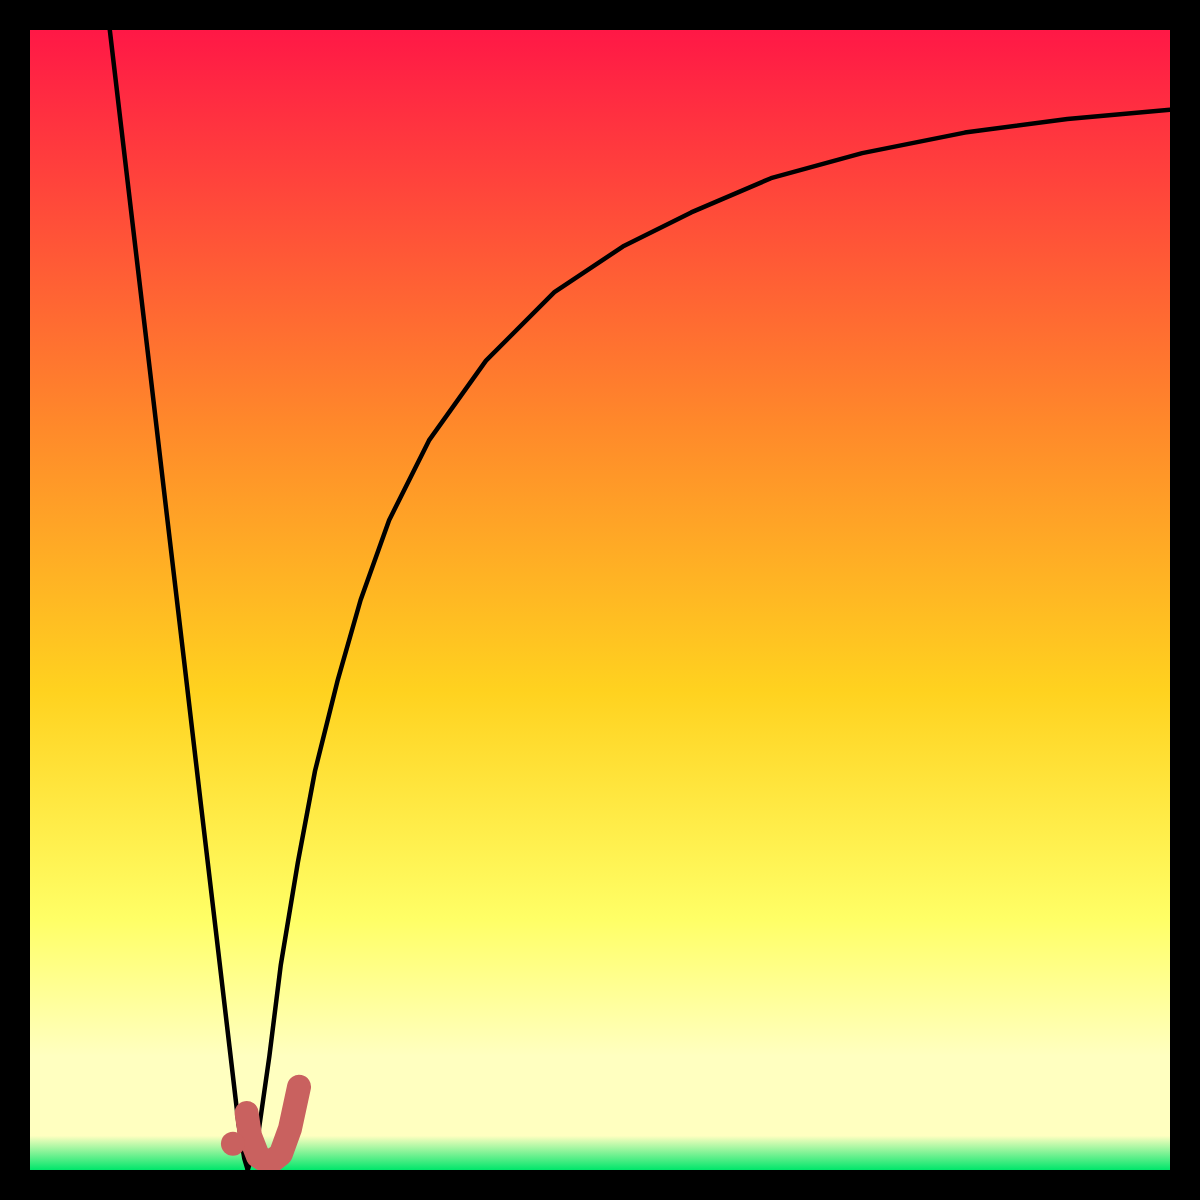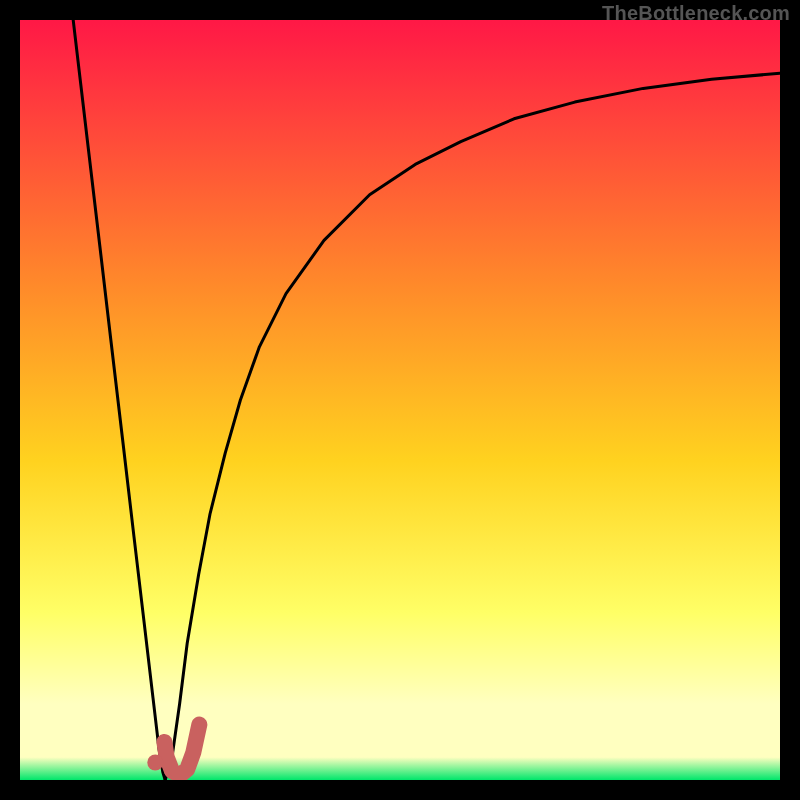--- a/index.html
+++ b/index.html
@@ -37,21 +37,20 @@
   .plot svg {
     display: block;
     width: 760px;
     height: 760px;
   }
 </style>
 </head>
 <body>
 
 <div class="stage">
-  <div class="watermark">TheBottleneck.com</div>
   <div class="plot">
     <svg viewBox="0 0 760 760" preserveAspectRatio="none">
       <defs>
         <linearGradient id="bg-grad" x1="0" y1="0" x2="0" y2="1">
           <stop id="g0" offset="0%" stop-color="#ff1846"></stop>
           <stop id="g1" offset="35%" stop-color="#ff8a2a"></stop>
           <stop id="g2" offset="58%" stop-color="#ffd21f"></stop>
           <stop id="g3" offset="78%" stop-color="#ffff66"></stop>
           <stop id="g4" offset="90%" stop-color="#ffffc0"></stop>
           <stop id="g5" offset="97%" stop-color="#ffffc0"></stop>

